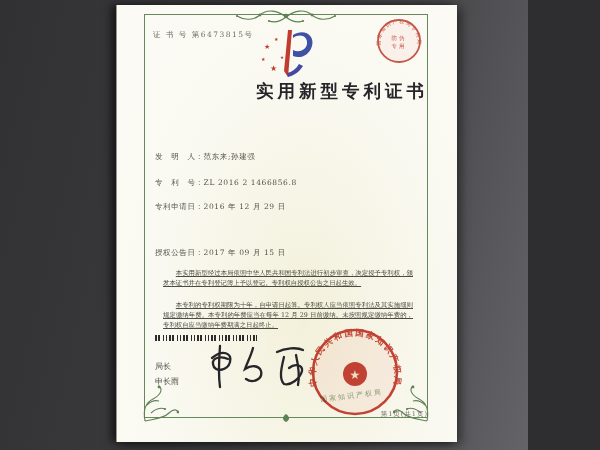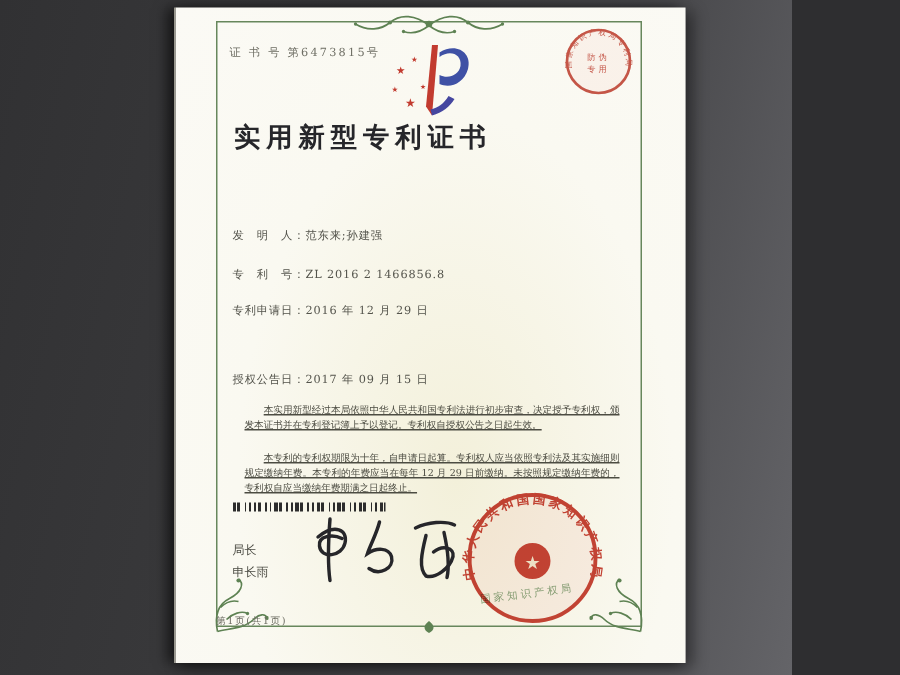--- a/index.html
+++ b/index.html
@@ -6,31 +6,31 @@
   #stage{position:relative;width:528px;height:450px;overflow:hidden;
          background:linear-gradient(103deg,#313133 0%,#3a3a3c 42%,#47474a 68%,#646468 100%);
          font-family:"DejaVu Serif","Liberation Serif",serif;}
   .page{position:absolute;left:116px;top:5px;width:340px;height:437px;
         background:radial-gradient(ellipse at 55% 72%, #f3f0da 0%, #faf9f1 55%, #fbfaf5 100%);
         box-shadow:-5px 0 8px rgba(0,0,0,0.55), 4px 3px 10px rgba(0,0,0,0.45);
         border-left:1px solid #9a988e;}
   .frame{position:absolute;left:27px;top:9px;right:29px;bottom:24px;
          border:1.5px solid #67875c;}
   .cert-no{position:absolute;left:36px;top:25px;font-size:7.5px;letter-spacing:1.5px;color:#6e6e64;}
-  .title{position:absolute;left:27px;right:29px;top:74px;text-align:left;
-         font-size:17.5px;font-weight:bold;color:#26262a;letter-spacing:4px;padding-left:12px;}
+  .title{position:absolute;left:27px;right:29px;top:74px;text-align:right;
+         font-size:17.5px;font-weight:bold;color:#26262a;letter-spacing:4px;}
   .field{position:absolute;left:38px;font-size:7.5px;color:#53534b;letter-spacing:0.6px;white-space:nowrap;}
   .paras{position:absolute;left:34px;top:252px;width:274px;font-size:6.4px;line-height:1.55;
          color:#4c4c42;text-align:justify;}
   .paras p{margin:12px;text-indent:2em;text-decoration:underline;}
   .barcode{position:absolute;left:38px;top:330px;width:102px;height:6px;
            background:repeating-linear-gradient(90deg,#2c2c2c 0 2px,transparent 2px 3px,#2c2c2c 3px 5px,transparent 5px 8px,#2c2c2c 8px 9px,transparent 9px 11px,#2c2c2c 11px 12px,transparent 12px 14px);}
   .signer{position:absolute;left:38px;top:354px;font-size:8px;color:#4c4c44;line-height:15px;}
   .sig-svg{position:absolute;left:88px;top:336px;}
-  .pageno{position:absolute;left:27px;right:29px;top:405px;text-align:left;font-size:6.5px;
+  .pageno{position:absolute;left:27px;right:29px;top:405px;text-align:right;font-size:6.5px;
           color:#6e6e64;letter-spacing:1px;}
   .logo{position:absolute;left:141px;top:22px;}
   .corner-stamp{position:absolute;left:258px;top:12px;mix-blend-mode:multiply;opacity:.92;}
   .big-seal{position:absolute;left:188px;top:317px;mix-blend-mode:multiply;opacity:.92;}
   .watermark{position:absolute;left:203px;top:386px;font-size:7px;color:rgba(97,138,84,0.75);
              letter-spacing:2px;transform:rotate(-7deg);}
   .orn-top{position:absolute;left:108px;top:2px;}
   .orn-bl{position:absolute;left:20px;top:380px;}
   .orn-br{position:absolute;right:22px;top:380px;transform:scaleX(-1);}
   .orn-bc{position:absolute;left:162px;top:408px;}

